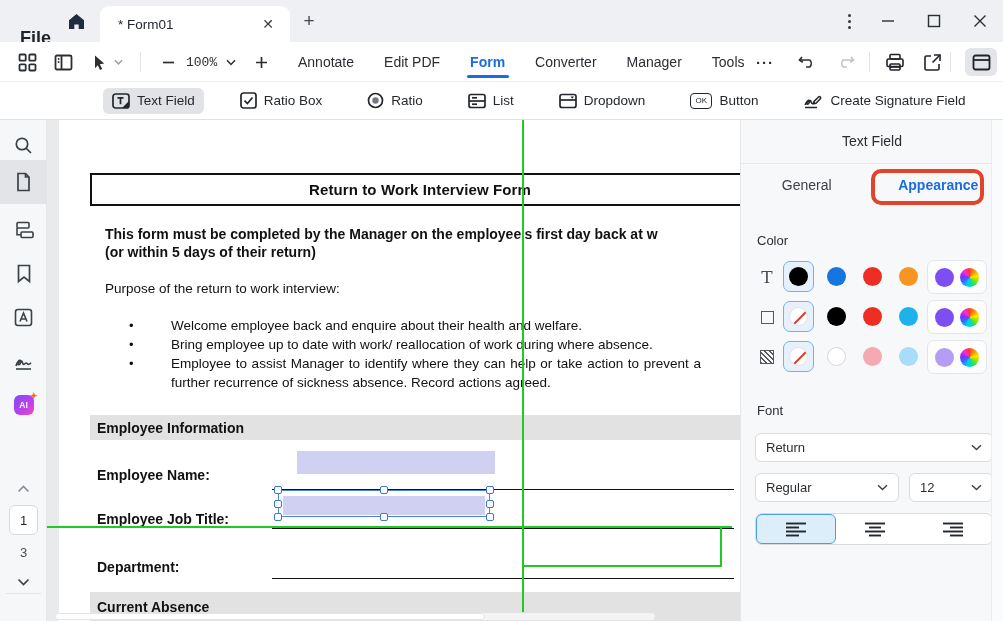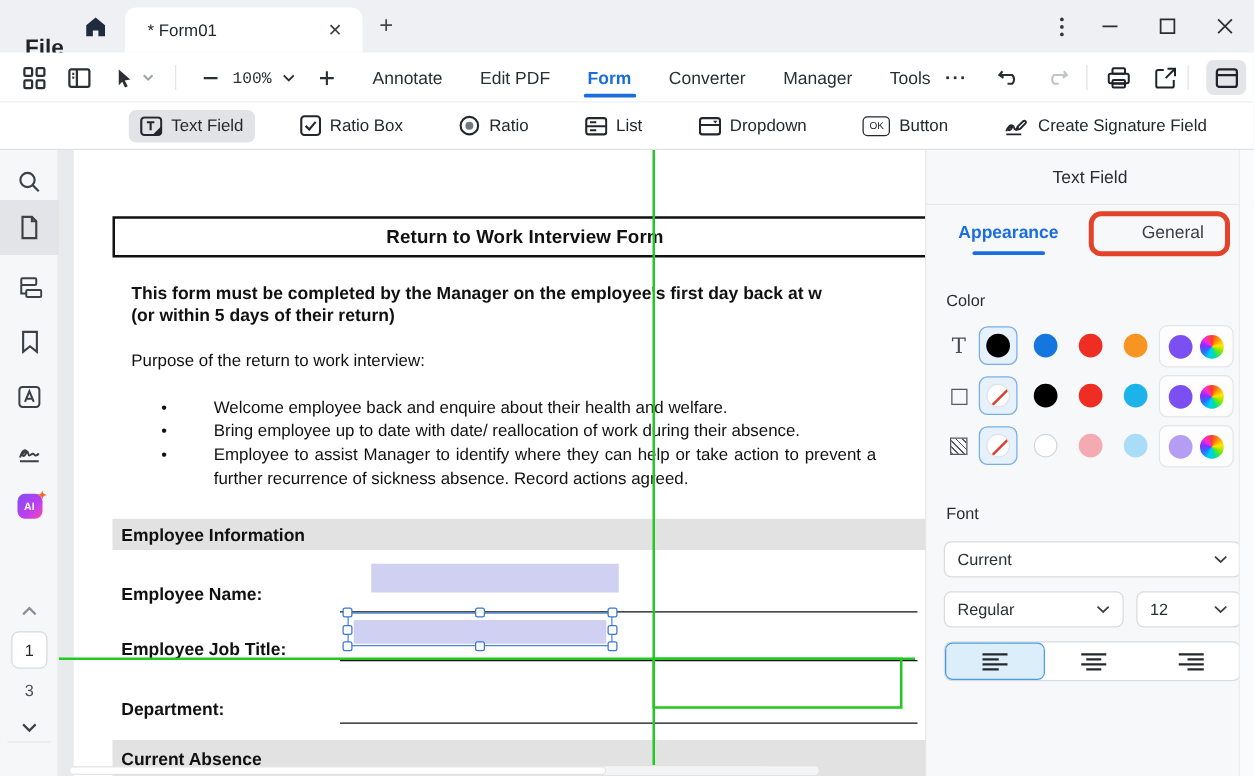--- a/index.html
+++ b/index.html
@@ -408,21 +408,21 @@
       <div class="doc-bold">This form must be completed by the Manager on the employee's first day back at w</div>
       <div class="doc-bold2">(or within 5 days of their return)</div>
       <div class="doc-purpose">Purpose of the return to work interview:</div>
       <div class="bullets">
         <div class="bullet-row">
           <span class="bullet-dot">•</span>
           <span class="bullet-text">Welcome employee back and enquire about their health and welfare.</span>
         </div>
         <div class="bullet-row">
           <span class="bullet-dot">•</span>
-          <span class="bullet-text">Bring employee up to date with date/ reallocation of work during their absence.</span>
+          <span class="bullet-text">Bring employee up to date with work/ reallocation of work during where absence.</span>
         </div>
         <div class="bullet-row">
           <span class="bullet-dot">•</span>
           <span class="bullet-text justify">Employee to assist Manager to identify where they can help or take action to prevent a further recurrence of sickness absence. Record actions agreed.</span>
         </div>
       </div>
       <div class="section-bar" style="top:295px;">Employee Information</div>
       <div class="field-filled-1 lavender"></div>
       <div class="field-label" style="top:347px;">Employee Name:</div>
       <div class="field-underline" style="top:369px;"></div>
@@ -448,22 +448,22 @@
     <div class="guide-rect"></div>
     <div class="hscroll">
       <div class="hscroll-thumb"></div>
     </div>
   </div>
 
   <div class="panel">
     <div class="panel-title">Text Field</div>
     <div class="panel-divider"></div>
     <div class="panel-tabs">
+      <span class="panel-tab">General</span>
       <span class="panel-tab active">Appearance</span>
-      <span class="panel-tab">General</span>
     </div>
     <div class="anno-box"></div>
 
     <div class="group-label" style="top:113px;">Color</div>
 
     <div class="color-row" style="top:137px;">
       <span class="row-glyph">
           <span class="t-glyph">T</span>
         </span>
       <span class="sel-swatch-box">
@@ -506,21 +506,21 @@
       <span class="swatch loose-swatch" style="left: 158px; background: rgb(168, 220, 247);"></span>
       <span class="swatch-group">
         <span class="swatch" style="background: rgb(180, 157, 242);"></span>
         <span class="swatch rainbow"></span>
       </span>
     </div>
 
     <div class="group-label" style="top:283px;">Font</div>
 
     <div class="select-box" style="left:14px;top:313px;width:238px;">
-      <span>Current</span>
+      <span>Return</span>
       <span class="chev">
           <svg width="11" height="7" viewBox="0 0 11 7">
             <path d="M1 1.3 5.5 5.6 10 1.3" fill="none" stroke="#3c4046" stroke-width="1.4"></path>
           </svg>
         </span>
     </div>
     <div class="select-box" style="left:14px;top:353px;width:144px;">
       <span>Regular</span>
       <span class="chev">
           <svg width="11" height="7" viewBox="0 0 11 7">

